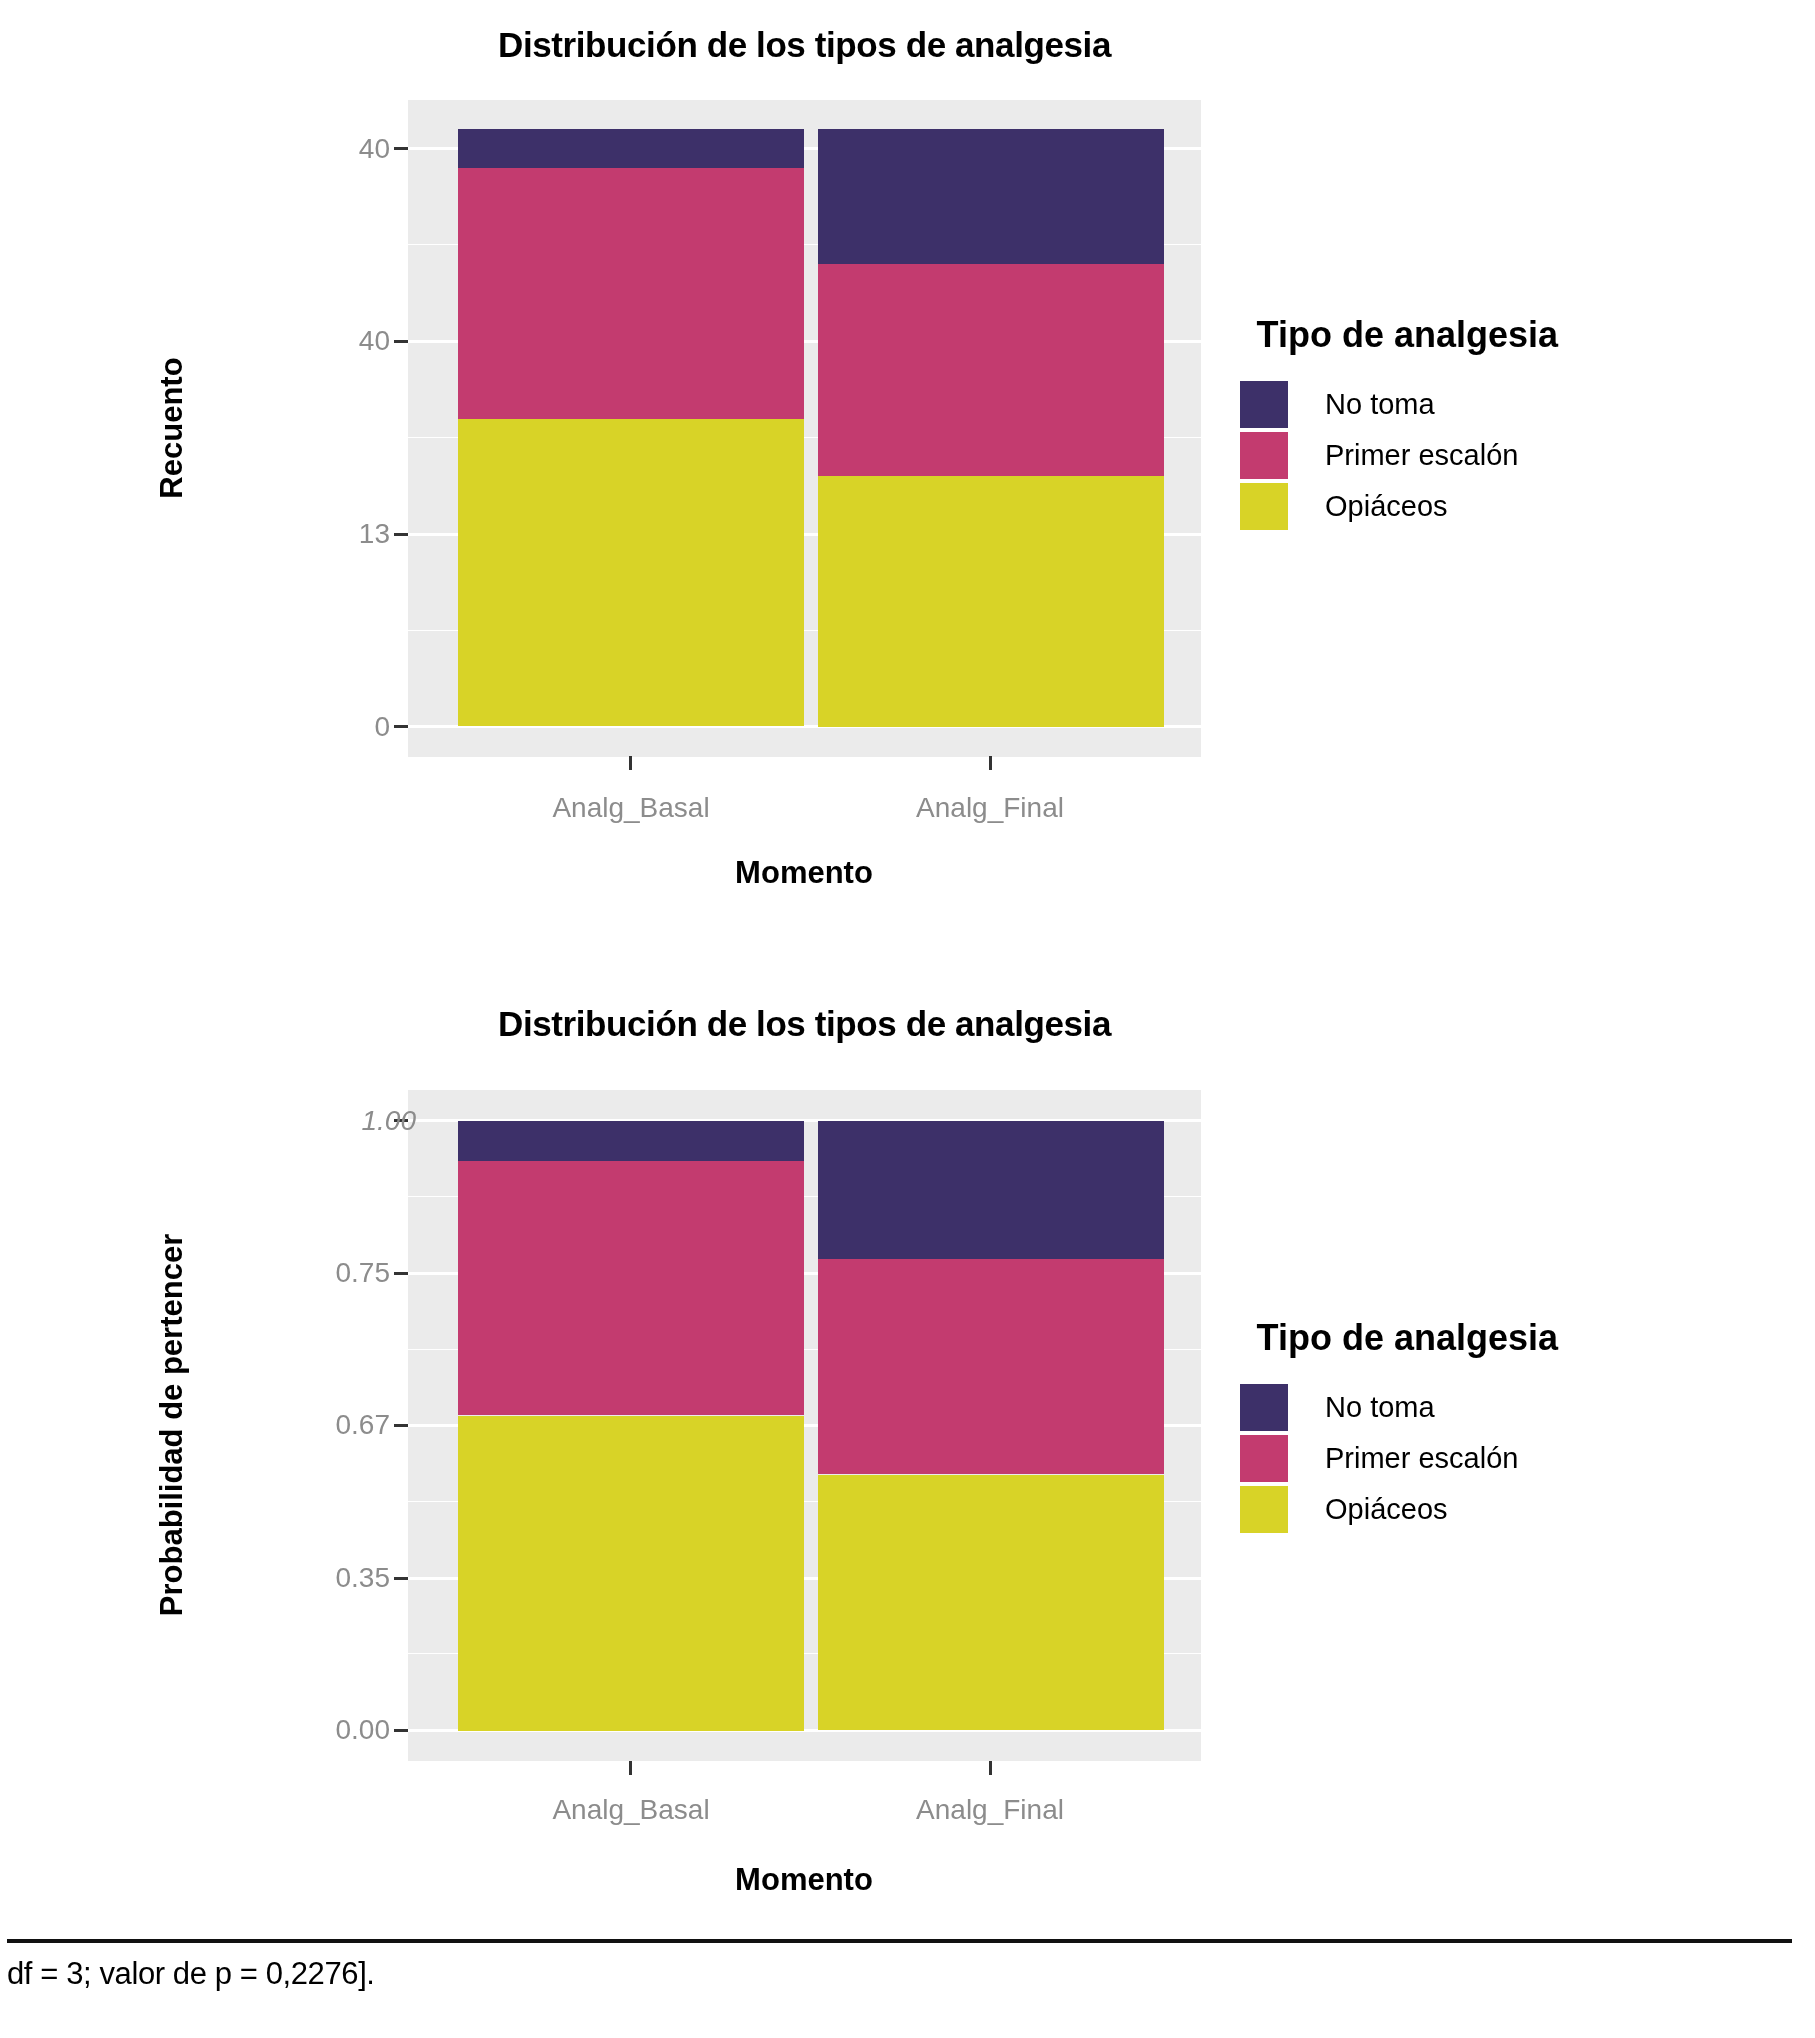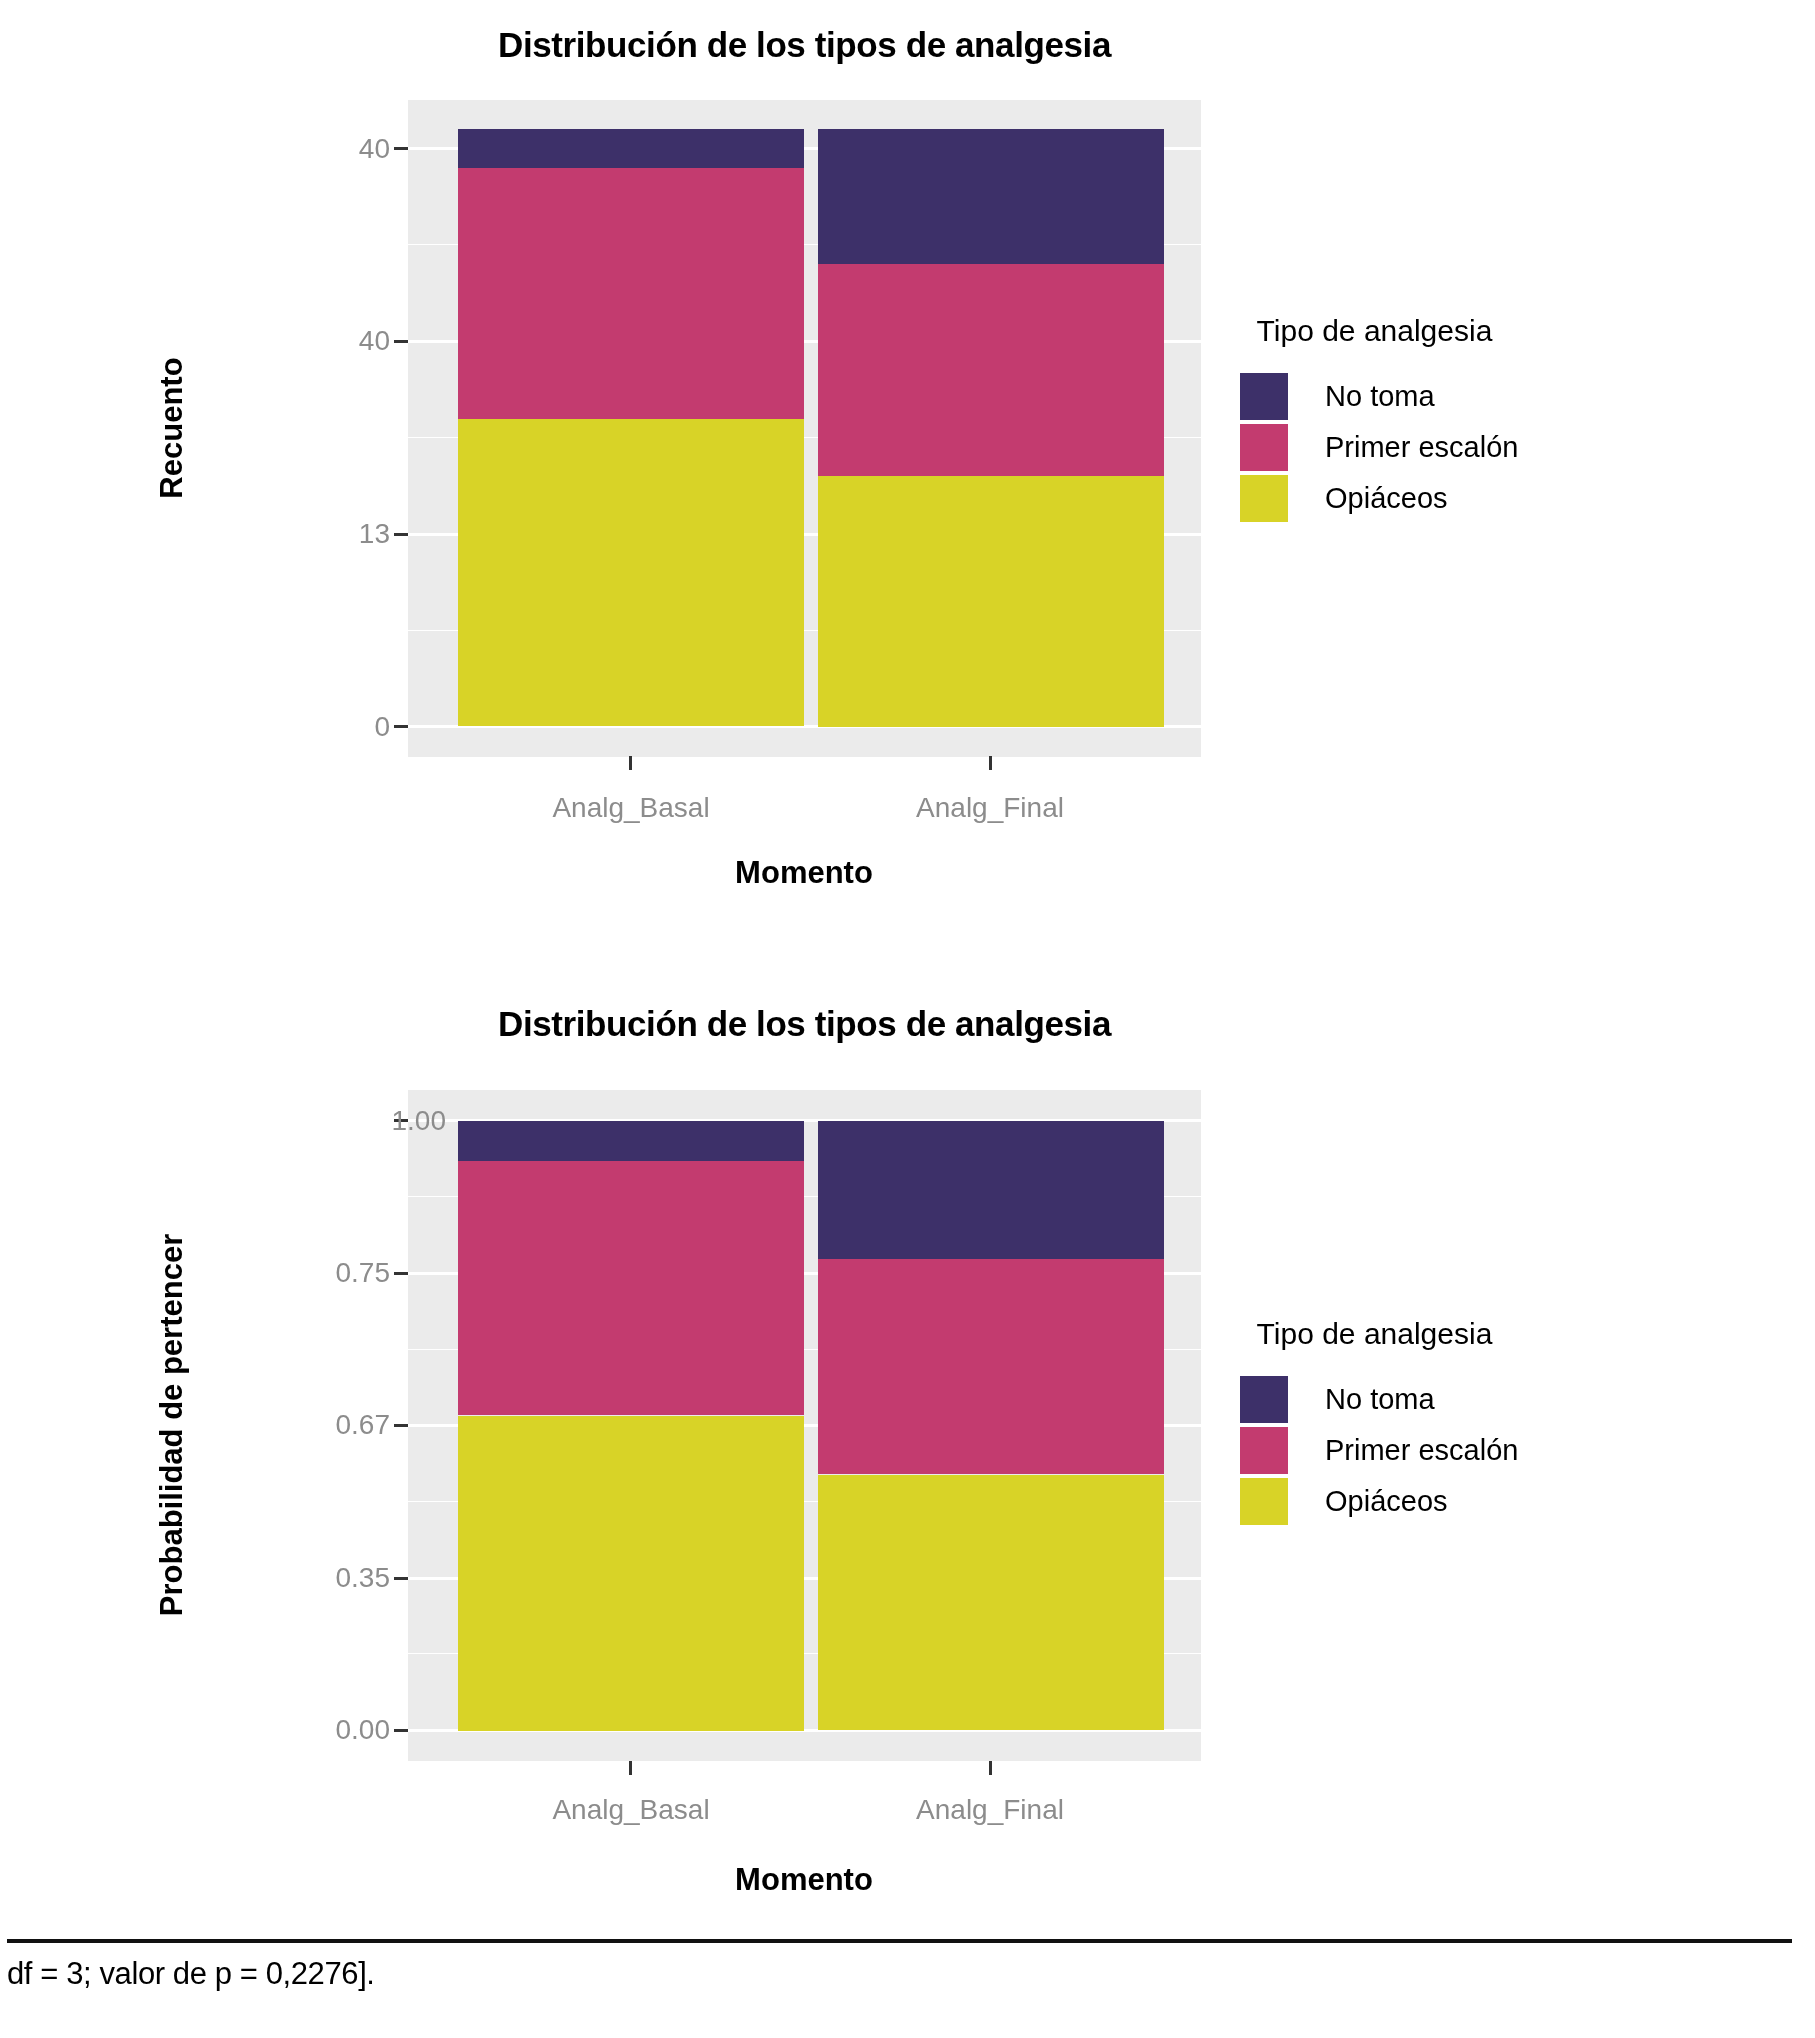--- a/index.html
+++ b/index.html
@@ -10,21 +10,21 @@
   .x-title{position:absolute;transform:translate(-50%,-50%);font-size:31px;font-weight:bold;}
   .y-title{position:absolute;transform:translate(-50%,-50%) rotate(-90deg);
        font-size:31px;font-weight:bold;white-space:nowrap;}
   .mount{position:absolute;inset:0;}
   .panel{position:absolute;background:#EBEBEB;}
   .gridline{position:absolute;background:#FFFFFF;}
   .bar-seg{position:absolute;}
   .tick{position:absolute;background:#333333;}
   .axis-text{position:absolute;color:#8C8C8C;font-size:28px;white-space:nowrap;}
   .legend{position:absolute;left:1240px;width:411px;}
-  .legend-title{font-size:30px;font-weight:normal;margin:0 0 24.5px 16.6px;}
+  .legend-title{font-size:36px;font-weight:bold;margin:0 0 24.5px 16.6px;}
   .legend-row{display:flex;align-items:center;height:47px;margin-bottom:4.4px;}
   .legend-swatch{width:48px;height:47px;flex:0 0 48px;margin-right:37px;}
   .legend-label{font-size:29px;}
   .caption-rule{position:absolute;left:7px;width:1785px;height:4.4px;background:#111;}
   .caption{position:absolute;left:7px;width:1787px;font-size:31px;line-height:1.5;
        letter-spacing:-0.4px;}
   .caption .l1{text-align:justify;text-align-last:justify;}
   .caption .l2{text-align:left;}
   .cap-label{font-weight:bold;}
 </style>
@@ -103,21 +103,21 @@
       <div class="bar-seg" style="left: 818px; top: 1121px; width: 346px; height: 138px; background: rgb(61, 48, 105);"></div>
       <div class="tick" style="left: 394px; width: 14px; top: 1729px; height: 2.6px;"></div>
       <div class="axis-text" style="right: 1426px; top: 1730px; transform: translateY(-50%);">0.00</div>
       <div class="tick" style="left: 394px; width: 14px; top: 1577px; height: 2.6px;"></div>
       <div class="axis-text" style="right: 1426px; top: 1578px; transform: translateY(-50%);">0.35</div>
       <div class="tick" style="left: 394px; width: 14px; top: 1424px; height: 2.6px;"></div>
       <div class="axis-text" style="right: 1426px; top: 1425px; transform: translateY(-50%);">0.67</div>
       <div class="tick" style="left: 394px; width: 14px; top: 1272px; height: 2.6px;"></div>
       <div class="axis-text" style="right: 1426px; top: 1273px; transform: translateY(-50%);">0.75</div>
       <div class="tick" style="left: 394px; width: 14px; top: 1119px; height: 2.6px;"></div>
-      <div class="axis-text" style="right: 1370px; top: 1121px; transform: translateY(-50%);">1.00</div>
+      <div class="axis-text" style="right: 1400px; top: 1121px; transform: translateY(-50%); font-style: italic;">1.00</div>
       <div class="tick" style="left: 629px; width: 2.6px; top: 1761px; height: 14px;"></div>
       <div class="axis-text" style="left: 631px; top: 1810px; transform: translate(-50%, -50%);">Analg_Basal</div>
       <div class="tick" style="left: 989px; width: 2.6px; top: 1761px; height: 14px;"></div>
       <div class="axis-text" style="left: 990px; top: 1810px; transform: translate(-50%, -50%);">Analg_Final</div>
     </div>
 
   <div class="legend" style="top:1317px">
     <div class="legend-title">Tipo de analgesia</div>
     <div class="legend-row">
       <span class="legend-swatch" style="background: rgb(61, 48, 105);"></span>

